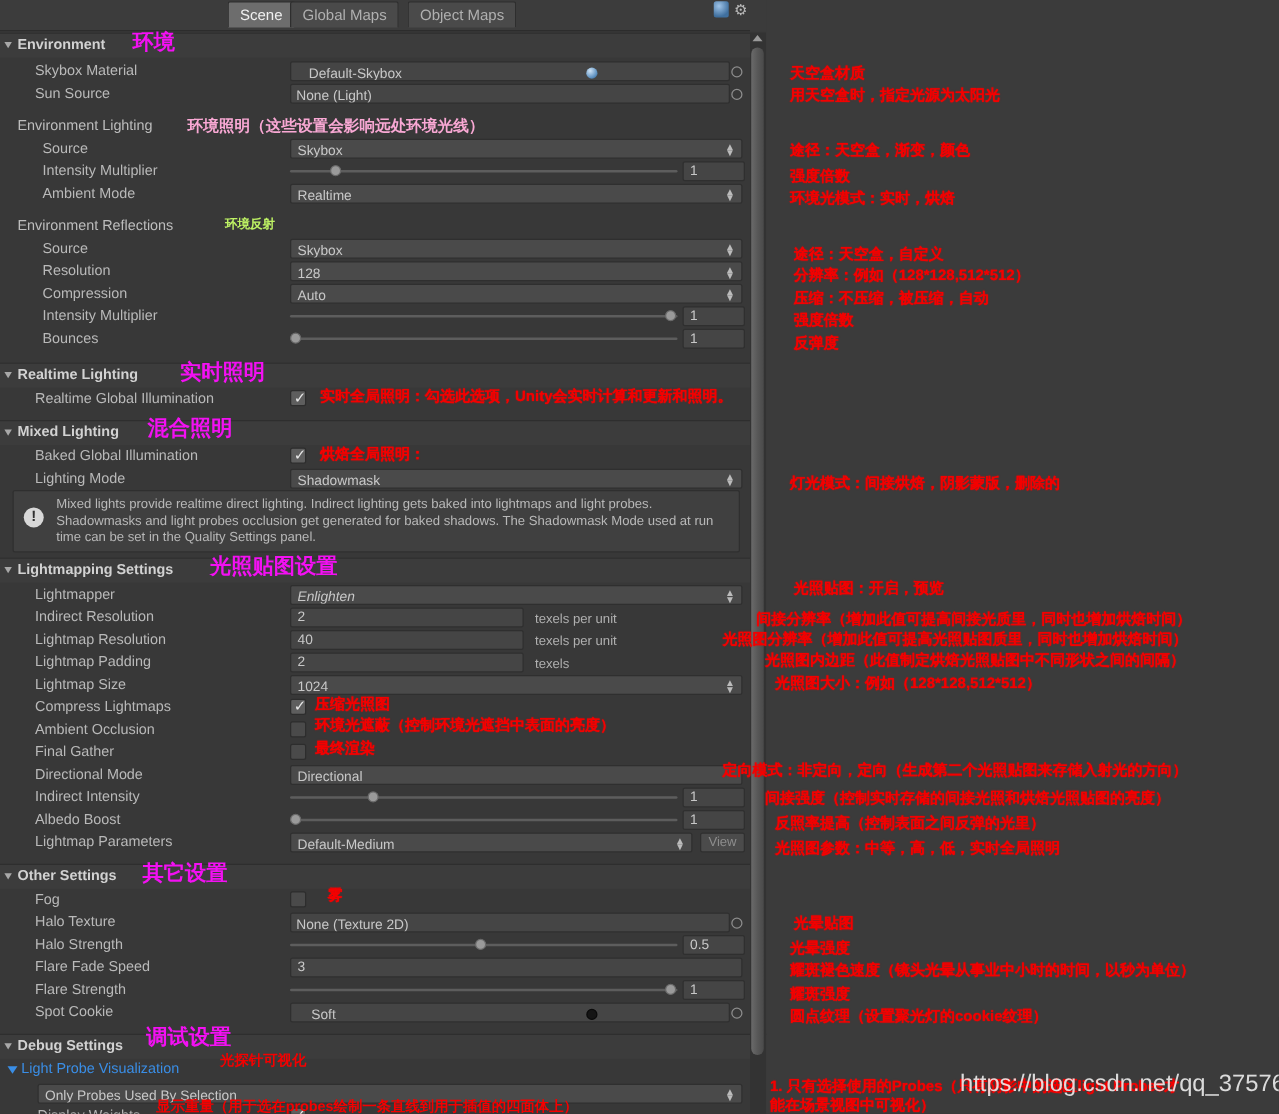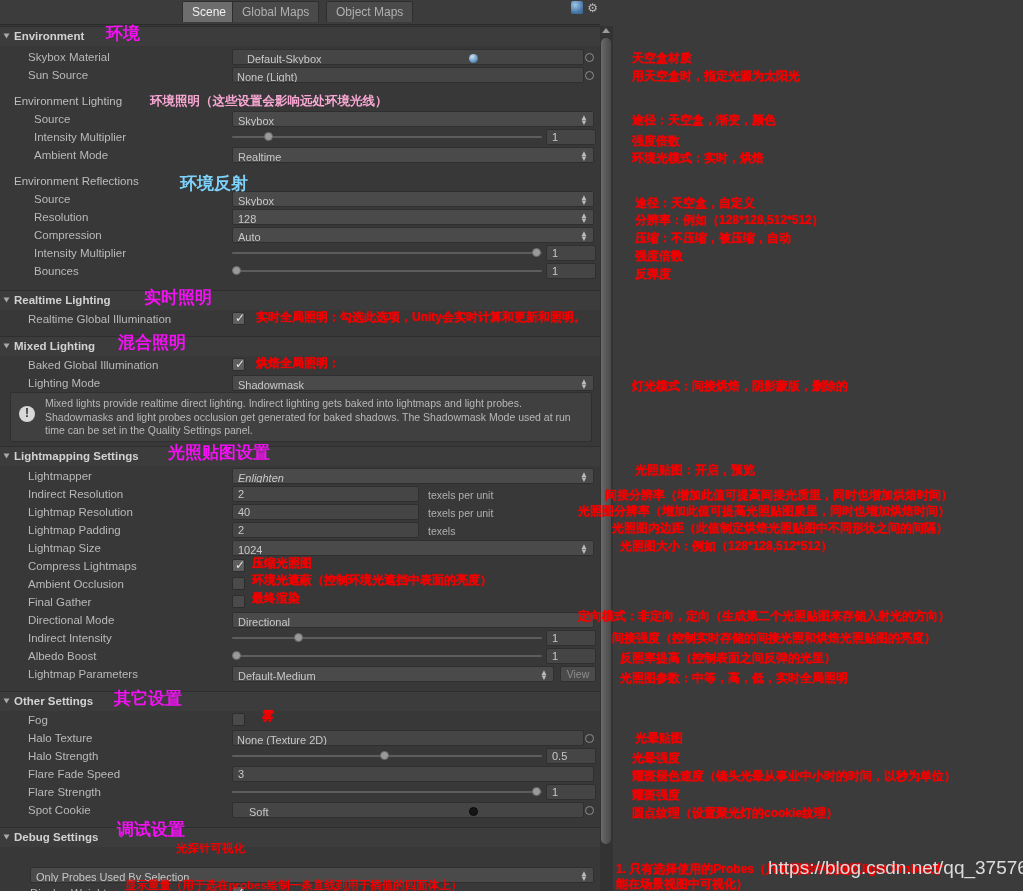--- a/index.html
+++ b/index.html
@@ -455,20 +455,24 @@
           <span class="field-text" style="left:16px;">Soft</span>
         </div>
         <span class="objcircle" style="left:585px;top:5px;position:absolute;"></span>
       </div>
 
       <div class="section" style="position:absolute;top:801px;left:0;width:720px;">
         <span class="arrow"></span>
         <span class="title">Debug Settings</span>
       </div>
 
+      <div class="row" style="position:absolute;top:820px;left:0;width:600px;">
+        <span class="bluearrow" style="left:6px;top:7px;"></span>
+        <span class="lbl" style="left:17px;color:#3a8ee6;">Light Probe Visualization</span>
+      </div>
 
       <div class="row" style="position:absolute;top:840px;left:0;width:600px;">
         <div class="field" style="left:30px;width:564px;">
           <span class="field-text" style="left:5px;">Only Probes Used By Selection</span>
           <span class="popup-arrow">▲<br>▼</span>
         </div>
       </div>
 
       <div class="row" style="position:absolute;top:858px;left:0;width:600px;">
         <span class="lbl" style="left:30px;">Display Weights</span>
@@ -482,21 +486,21 @@
 
   <div class="vscroll">
     <span class="up"></span>
     <div class="thumb"></div>
   </div>
 
   <div class="rightpane"></div>
 
   <div class="ann magenta" style="left:106px;top:22px;">环境</div>
   <div class="ann redsm" style="left:150px;top:93px;color:#f9a8d4;font-size:12.5px;">环境照明（这些设置会影响远处环境光线）</div>
-  <div class="ann redsm" style="left:180px;top:172px;color:#7dd3fc;font-size:17px;">环境反射</div>
+  <div class="ann redsm" style="left:180px;top:172px;color:#bef264;font-size:10px;">环境反射</div>
   <div class="ann magenta" style="left:144px;top:286px;">实时照明</div>
   <div class="ann magenta" style="left:118px;top:331px;">混合照明</div>
   <div class="ann magenta" style="left:168px;top:441px;">光照贴图设置</div>
   <div class="ann magenta" style="left:114px;top:687px;">其它设置</div>
   <div class="ann magenta" style="left:117px;top:818px;">调试设置</div>
 
   <div class="ann red" style="left:256px;top:309px;">实时全局照明：勾选此选项，Unity会实时计算和更新和照明。</div>
   <div class="ann red" style="left:256px;top:355px;">烘焙全局照明：</div>
   <div class="ann red" style="left:252px;top:555px;">压缩光照图</div>
   <div class="ann red" style="left:252px;top:572px;">环境光遮蔽（控制环境光遮挡中表面的亮度）</div>

